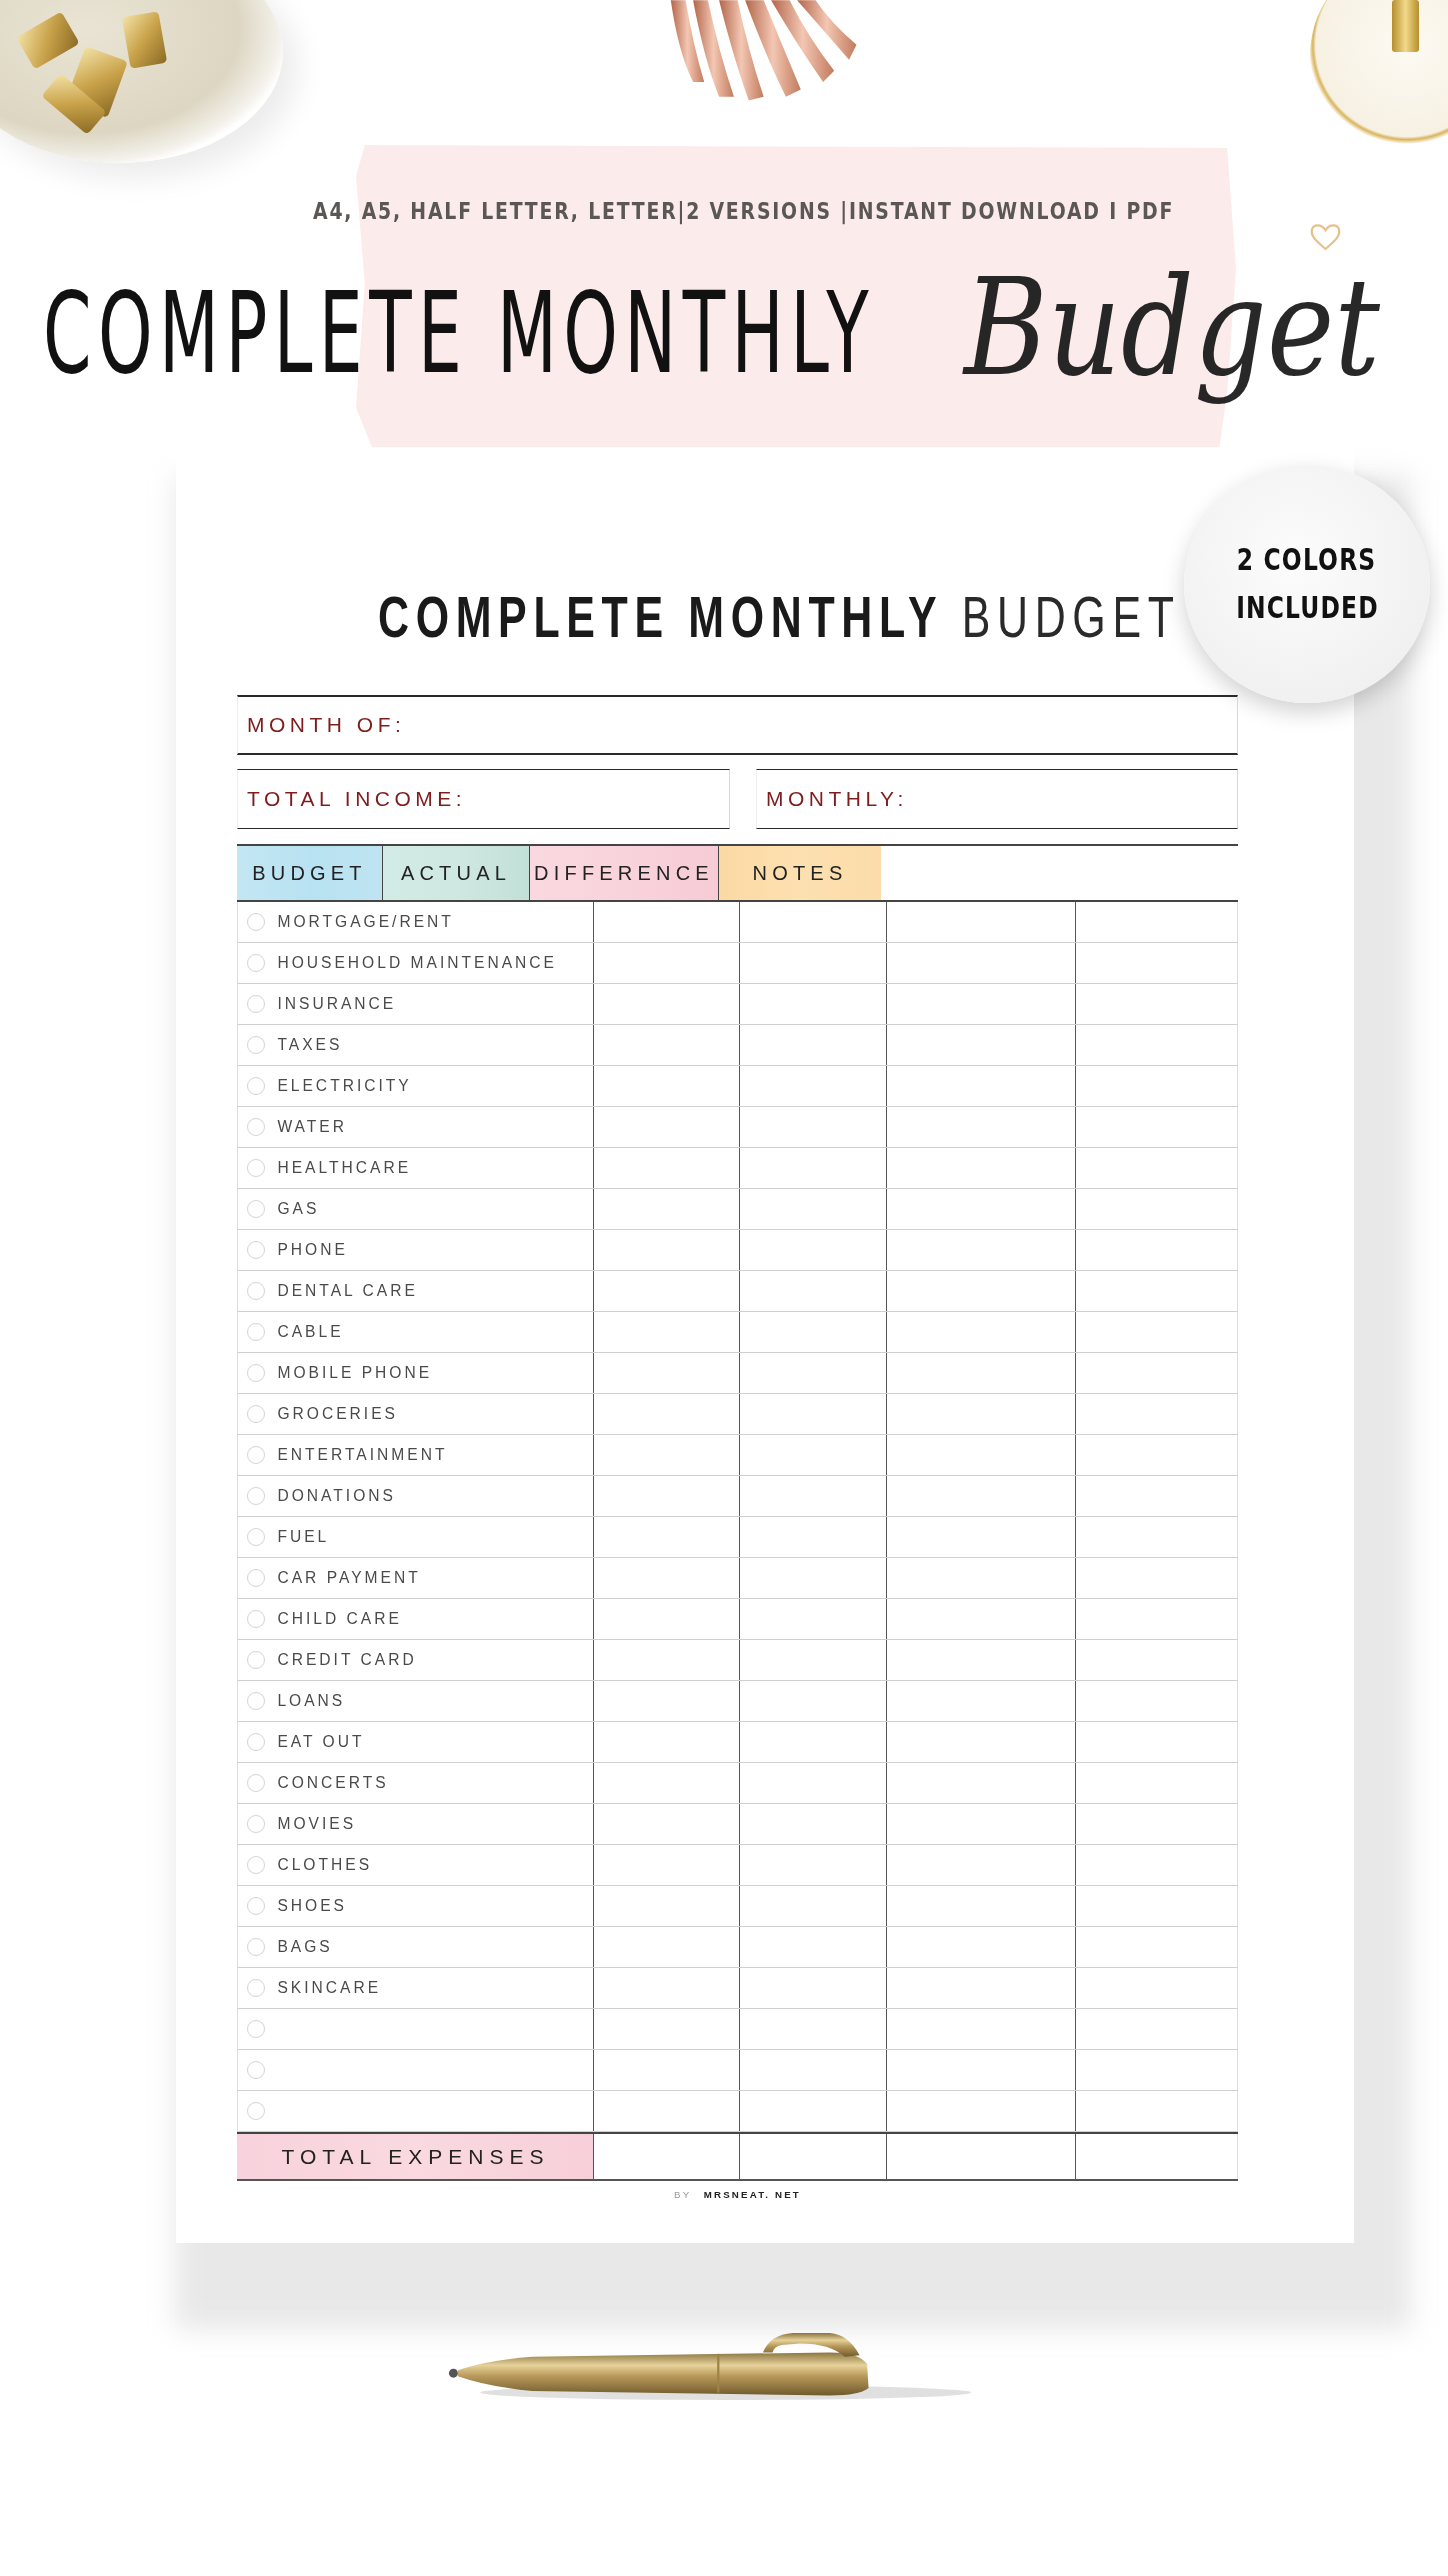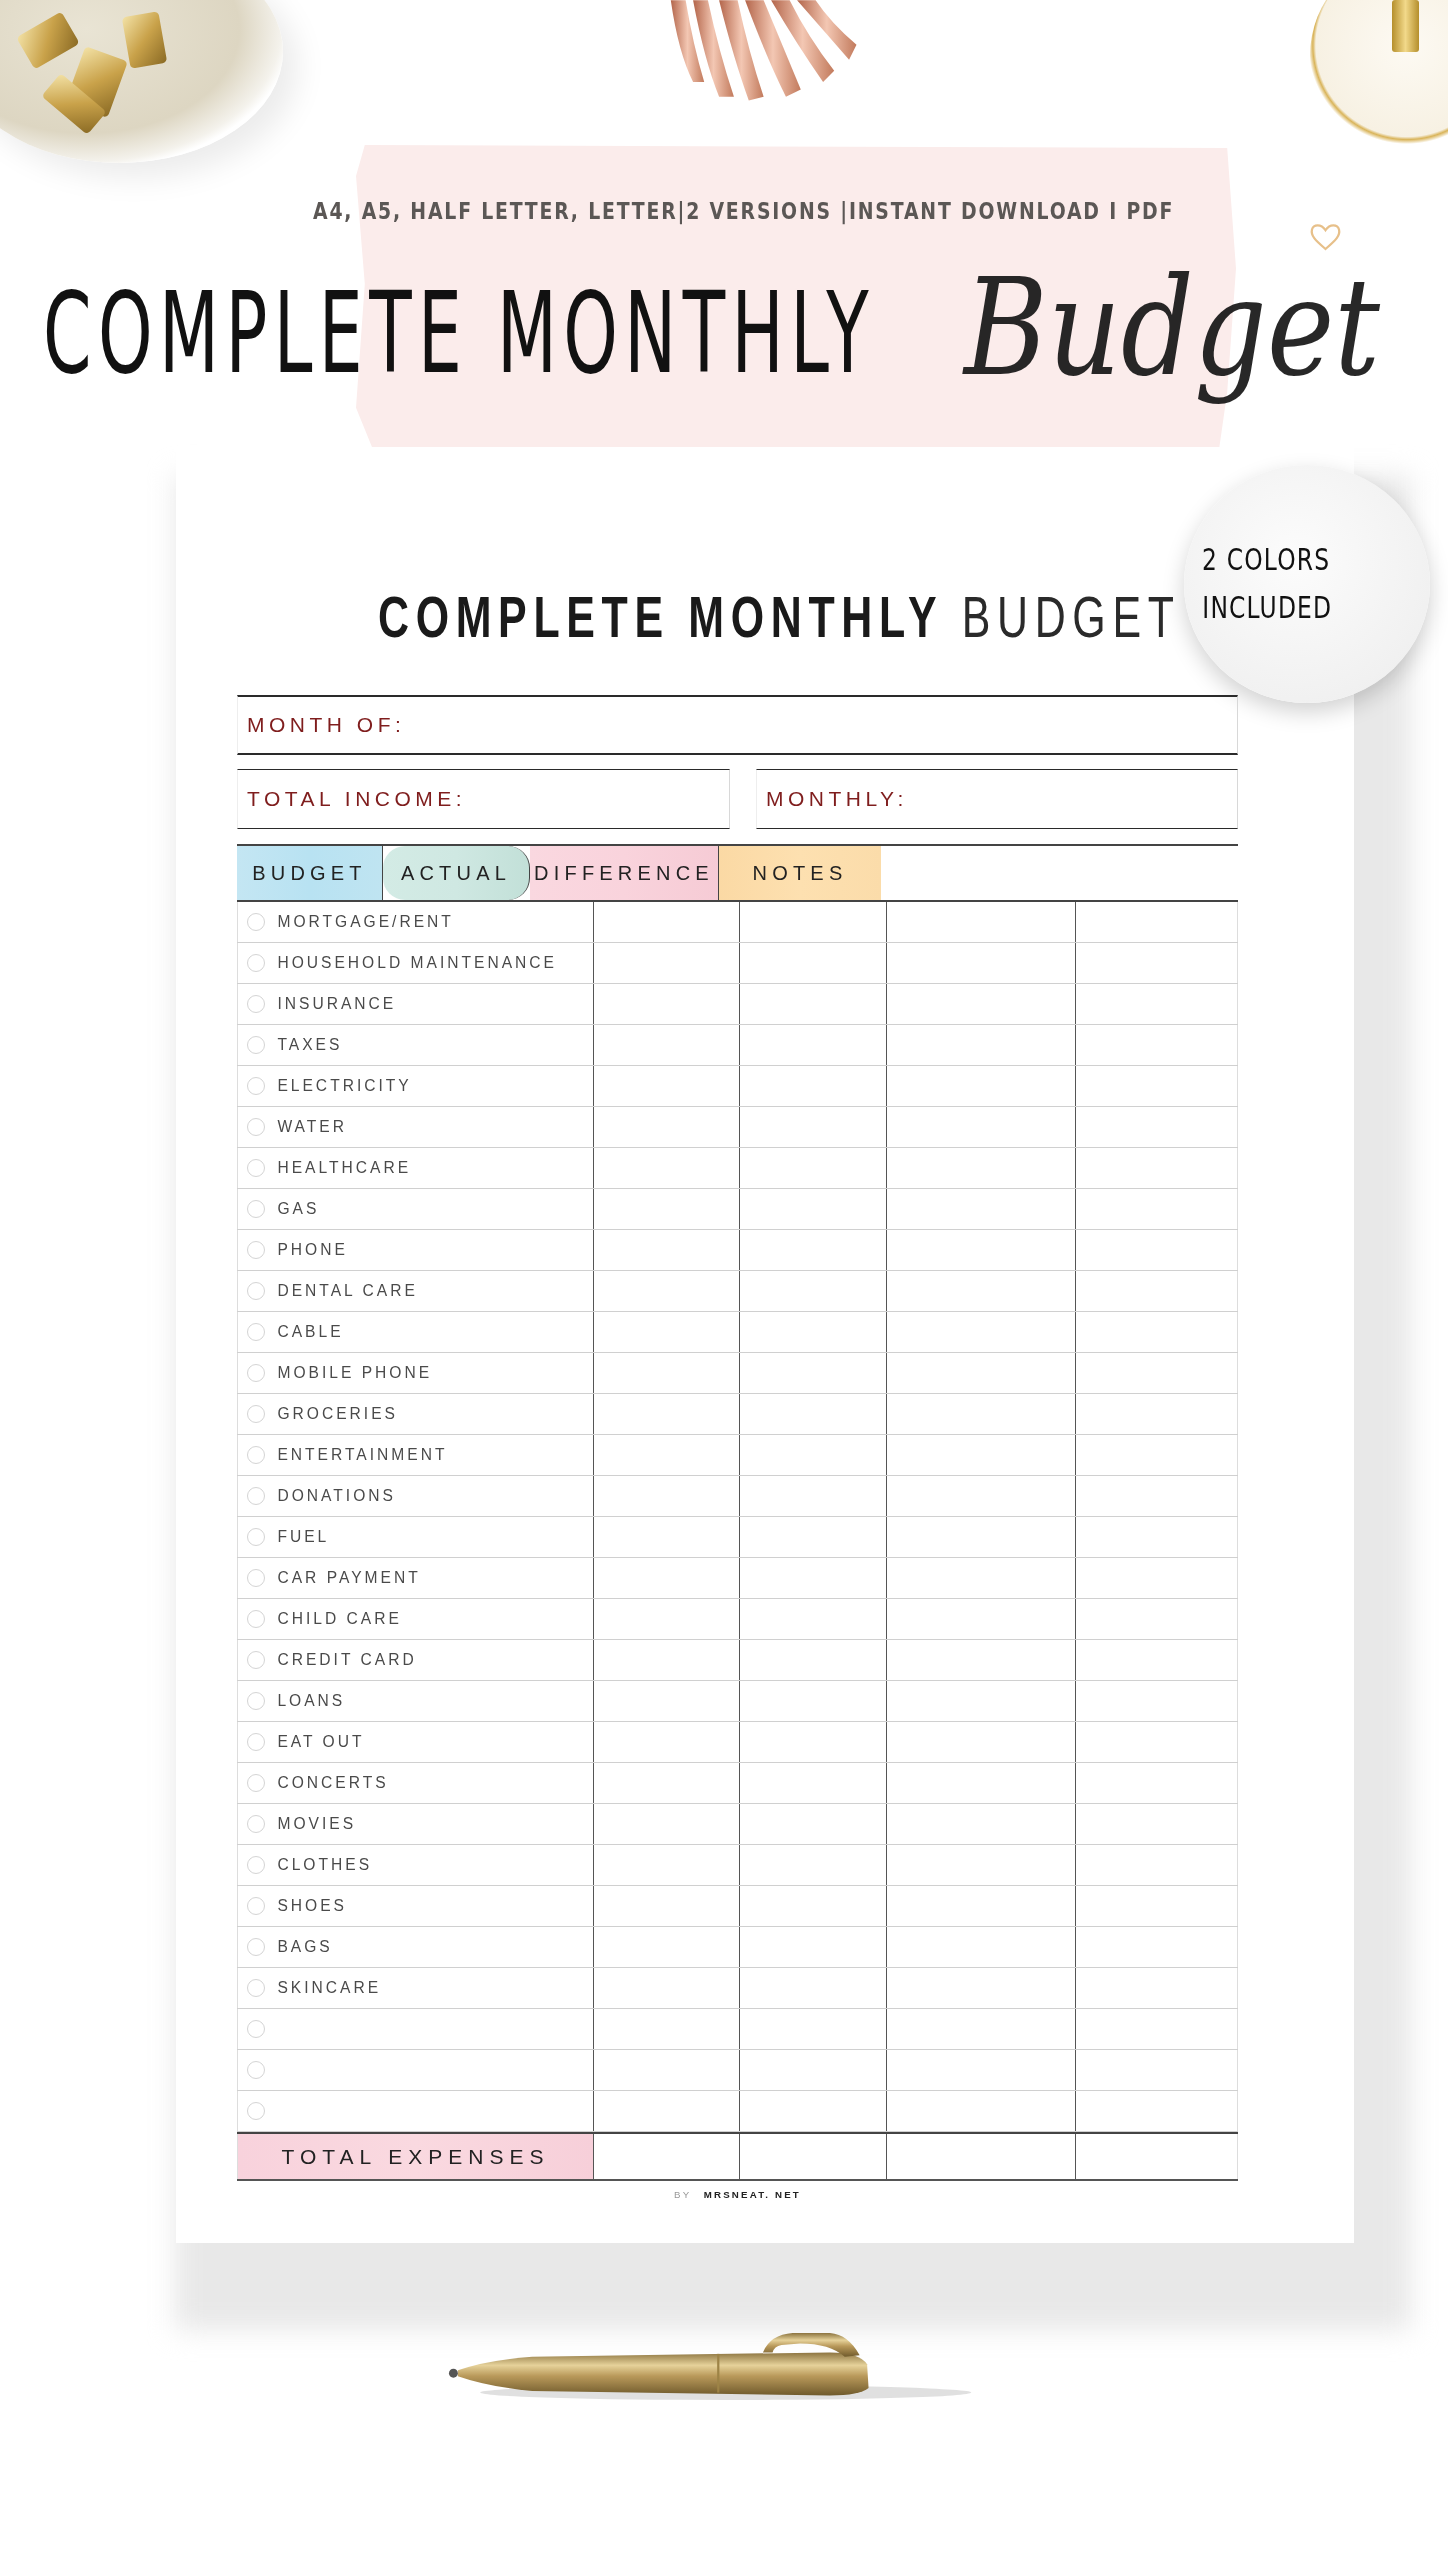--- a/index.html
+++ b/index.html
@@ -35,21 +35,21 @@
     -webkit-text-stroke:0; opacity:0.9; }
 
   
   .paper-shadow { left:175px; top:476px; width:1236px; height:1854px; background:#e8e8e8;
     filter:blur(13.4px); }
   .paper { left:176px; top:447px; width:1178px; height:1796px; background:#ffffff; }
 
   
   .badge { left:1184px; top:465px; width:246px; height:238px; border-radius:50%;
     background:radial-gradient(circle at 45% 40%, #fcfcfc, #f1f1f1 70%, #ececec);
-    box-shadow:0 9px 22.3px rgba(0,0,0,0.18); display:flex; flex-direction:column; align-items:flex-start; justify-content:center; }
+    box-shadow:0 9px 22.3px rgba(0,0,0,0.18); display:flex; flex-direction:column; align-items:center; justify-content:center;font-weight:bold; }
   .badge span { font-family:"DejaVu Sans", sans-serif; font-size:30px; color:#111; letter-spacing:1.5px; line-height:48px;
     transform:scaleX(0.78); }
 
   
   .sheet-title { left:237px; top:588px; width:1001px; text-align:left; font-size:58px; letter-spacing:9px; white-space:nowrap;
     font-family:Liberation Sans, sans-serif; color:#1a1a1a; line-height:1; }
   .sheet-title b { font-weight:bold; }
   .sheet-title .light { font-weight:normal; color:#2a2a2a; }
   .sheet-title .inner { display:inline-block; transform:scaleX(0.74); transform-origin:center; }
 
@@ -138,21 +138,21 @@
 <div class="field-box" style="left:237px;top:769px;width:493px;height:60px;border-top-width:1.5px;border-bottom-width:1.5px;">
   <span class="field-label">TOTAL INCOME:</span>
 </div>
 <div class="field-box" style="left:756px;top:769px;width:482px;height:60px;border-top-width:1.5px;border-bottom-width:1.5px;">
   <span class="field-label">MONTHLY:</span>
 </div>
 
 <div class="table">
   <div class="thead">
     <div class="th c1" style="background:linear-gradient(90deg,#c4e6f3,#b8e2f2,#bfe4f1);">BUDGET</div>
-    <div class="th c2" style="background:linear-gradient(90deg,#d3ebe5,#cfe8e2,#c2e0d8);border-radius:22px;">ACTUAL</div>
+    <div class="th c2" style="background:linear-gradient(90deg,#d3ebe5,#cfe8e2,#c2e0d8);">ACTUAL</div>
     <div class="th c3" style="background:linear-gradient(90deg,#fad8e0,#f9d3dc,#f6cbd5);">DIFFERENCE</div>
     <div class="th c4" style="background:linear-gradient(90deg,#fbd9a4,#fde0b0,#fbdcaa);">NOTES</div>
   </div>
   <div id="tbody">
       <div class="tr">
         <div class="td c0">
           <span class="radio"></span>
           <span class="item-label">MORTGAGE/RENT</span>
         </div>
         <div class="td c1"></div>

